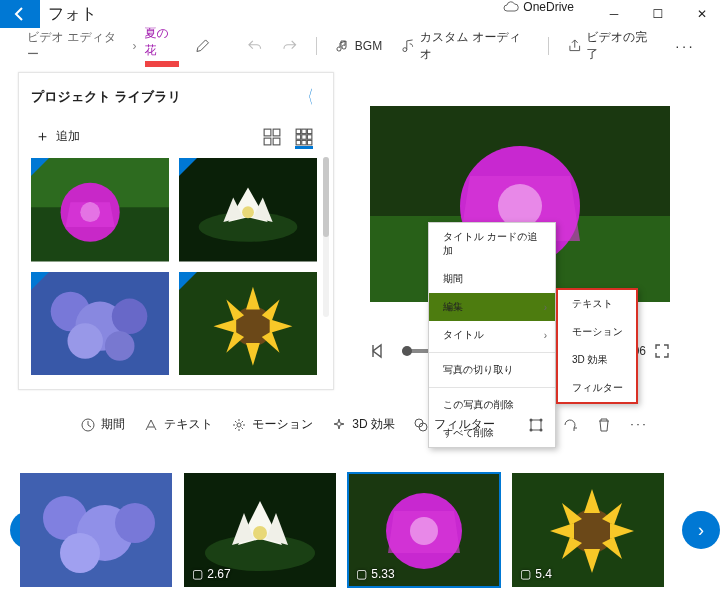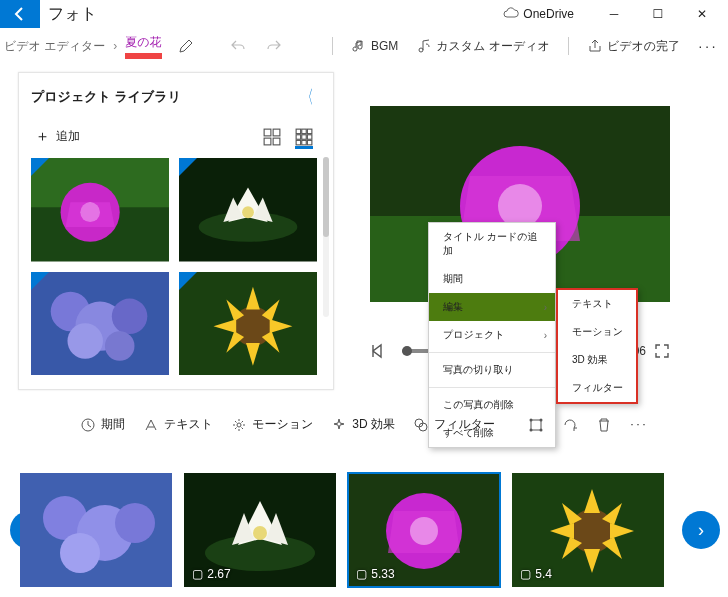--- a/index.html
+++ b/index.html
@@ -1,26 +1,26 @@
 <!DOCTYPE html>
 <html><head>
 <meta charset="utf-8">
 <style>
   * { box-sizing: border-box; margin: 0; padding: 0; }
   html, body { width: 728px; height: 597px; font-family: "Yu Gothic UI", "Segoe UI", sans-serif; font-size: 12px; color: #222; background: #fff; overflow: hidden; }
   
   .titlebar { display: flex; align-items: center; height: 28px; }
   .back-btn { width: 40px; height: 28px; background: #0078d4; display: flex; align-items: center; justify-content: center; color: #fff; }
   .app-title { margin-left: 8px; font-size: 16px; }
-  .cloud-area { margin-left: auto; display: flex; align-items: center; gap: 4px; padding-right: 4px; }
+  .cloud-area { margin-left: auto; display: flex; gap: 4px; padding-right: 4px; }
   .cloud-icon { width: 16px; height: 16px; }
   .win-controls { display: flex; margin-left: 14px; }
   .win-controls div { width: 44px; height: 28px; display: flex; align-items: center; justify-content: center; font-size: 12px; }
   
-  .toolbar { display: flex; align-items: center; height: 36px; padding: 0 4px; gap: 6px; }
+  .toolbar { display: flex; align-items: center; height: 36px; padding: 0 27px; gap: 6px; }
   .breadcrumb { display: flex; align-items: center; gap: 8px; color: #666; }
   .bc-sep { color: #888; }
   .bc-active { color: #a21caf; border-bottom: 6px solid #ef4444; padding-bottom: 2px; }
   .toolbar .spacer { flex: 1; }
   .tool-btn { display: flex; align-items: center; gap: 4px; padding: 4px 6px; color: #333; font-size: 12px; }
   .vdiv { width: 1px; height: 18px; background: #ccc; margin: 0 6px; }
   .icon16 { width: 16px; height: 16px; display: inline-flex; align-items: center; justify-content: center; }
   
   .library-panel { position: absolute; left: 18px; top: 72px; width: 316px; background: #fff; border: 1px solid #e5e5e5; box-shadow: 0 0 2px rgba(0,0,0,0.1); padding: 12px 16px 14px 12px; }
   .lib-head { display: flex; align-items: center; margin-bottom: 18px; }
@@ -259,21 +259,21 @@
       </svg>
     </span>
 </div>
 
 <div class="red-ring"></div>
 
 <div class="ctx-menu" id="ctx-menu">
     <div class="menu-item">タイトル カードの追加</div>
     <div class="menu-item">期間</div>
     <div class="menu-item has-sub highlight">編集</div>
-    <div class="menu-item has-sub">プロジェクト</div>
+    <div class="menu-item has-sub">タイトル</div>
     <div class="menu-sep"></div>
     <div class="menu-item">写真の切り取り</div>
     <div class="menu-sep"></div>
     <div class="menu-item">この写真の削除</div>
     <div class="menu-item">すべて削除</div>
   </div>
 <div class="sub-menu" id="sub-menu">
     <div class="menu-item">テキスト</div>
     <div class="menu-item">モーション</div>
     <div class="menu-item">3D 効果</div>

